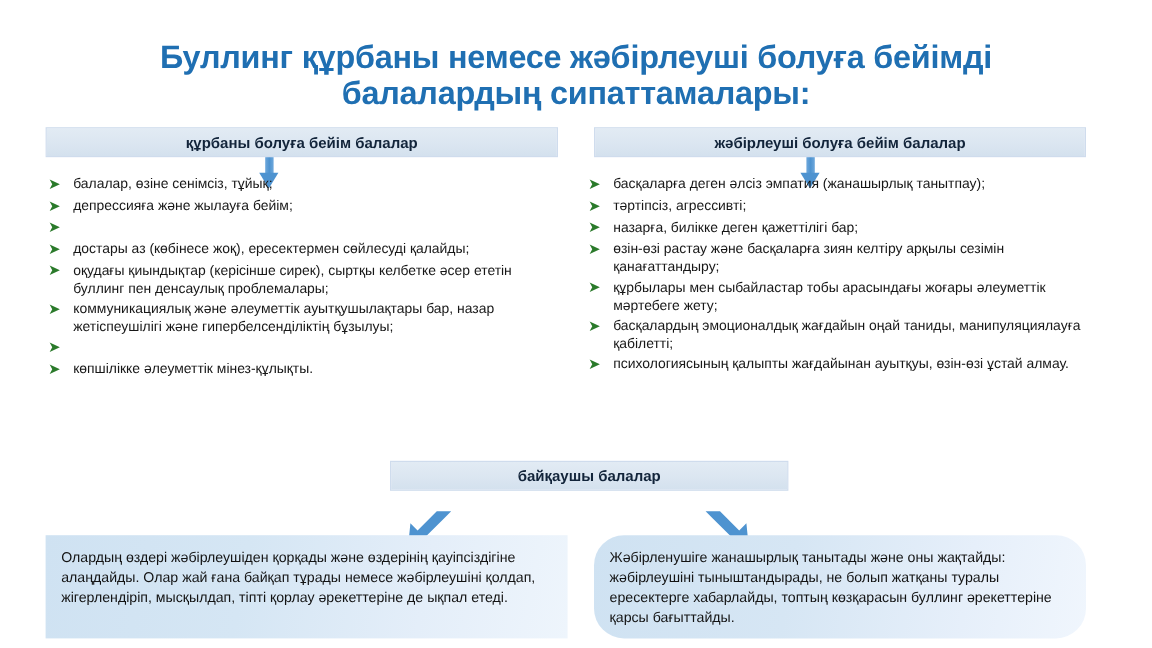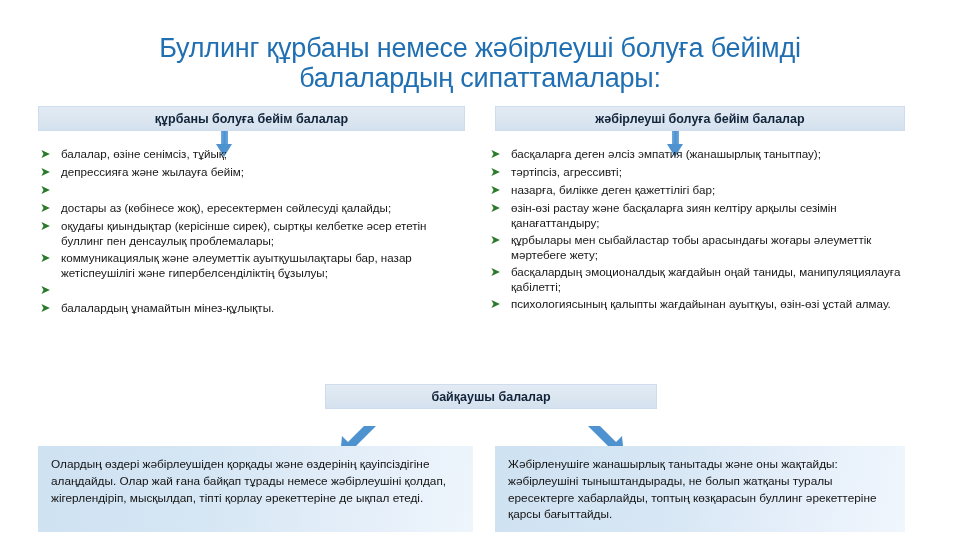--- a/index.html
+++ b/index.html
@@ -22,21 +22,21 @@
 
   
   .title {
     position: absolute;
     left: 90px;
     top: 33px;
     width: 780px;
     text-align: center;
     color: #1F6FB2;
     font-size: 27px;
-    font-weight: normal;
+    font-weight: bold;
     line-height: 1.12;
     letter-spacing: -0.2px;
   }
 
   
   .cat-bar {
     position: absolute;
     background: linear-gradient(180deg, #e2ebf4 0%, #dbe6f1 55%, #d4e1ee 100%);
     border: 1px solid #cfdced;
     box-sizing: border-box;
@@ -133,20 +133,21 @@
     width: 435px;
     height: 86px;
     background: linear-gradient(100deg, #cfe2f2 0%, #d5e6f4 38%, #e4eef9 72%, #eef5fc 100%);
   }
   #note-right {
     left: 495px;
     top: 446px;
     width: 410px;
     height: 86px;
     background: linear-gradient(100deg, #cfe2f2 0%, #d6e6f4 40%, #e6effa 75%, #f0f6fd 100%);
+    border-radius: 25px;
   }
 </style>
 </head>
 <body>
 
 <div class="slide">
 
   <div class="title">Буллинг құрбаны немесе жәбірлеуші болуға бейімді балалардың сипаттамалары:</div>
 
   <div class="cat-bar" id="cat-right">
@@ -187,21 +188,21 @@
       </div>
       <div class="bullet-row">
         <span class="bullet-mark">➤</span>
         <span class="bullet-text">коммуникациялық және әлеуметтік ауытқушылақтары бар, назар жетіспеушілігі және гипербелсенділіктің бұзылуы;</span>
       </div>
       <div class="bullet-row">
         <span class="bullet-mark">➤</span>
       </div>
       <div class="bullet-row">
         <span class="bullet-mark">➤</span>
-        <span class="bullet-text">балалардың ұнамайтын мінез-құлықты.</span>
+        <span class="bullet-text">көпшілікке әлеуметтік мінез-құлықты.</span>
       </div>
     </div>
   <div class="bullets" id="list-right">
       <div class="bullet-row">
         <span class="bullet-mark">➤</span>
         <span class="bullet-text">басқаларға деген әлсіз эмпатия (жанашырлық танытпау);</span>
       </div>
       <div class="bullet-row">
         <span class="bullet-mark">➤</span>
         <span class="bullet-text">тәртіпсіз, агрессивті;</span>

